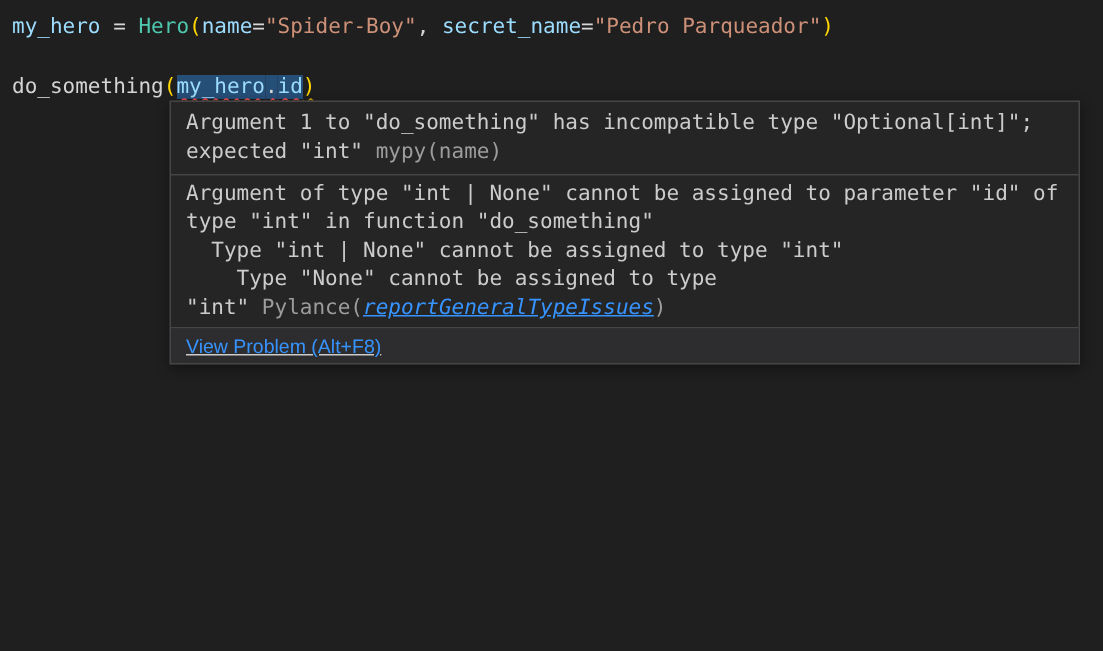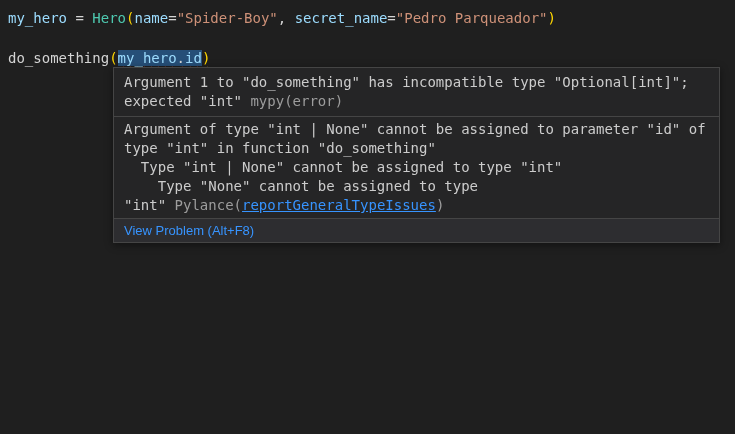--- a/index.html
+++ b/index.html
@@ -45,42 +45,44 @@
     border-bottom:1px solid #454545;
     white-space:pre-wrap;
   }
   .hover-section.tight{padding:3px 10px;}
   .hover-line{white-space:pre;}
   .dim{color:#9d9d9d;}
   .link{
     color:#3794ff;
     text-decoration:underline;
     cursor:pointer;
+    font-style:italic;
   }
   .hover-status{
     display:flex;align-items:flex-start;gap:15px;
     padding:4px 10px;
     background:#2d2d30;
     font-family:"Liberation Sans",sans-serif;
     font-size:13px;line-height:15px;
     color:#cccccc;
+    text-decoration:underline;
   }
   .view-problem{
     color:#3794ff;text-decoration:none;cursor:pointer;
     font-family:"Liberation Sans",sans-serif;
   }
 </style>
 </head>
 <body>
 
 <div class="screen">
   <div class="code" id="code-area"><div class="code-line"><span style="color: rgb(156, 220, 254);">my_hero</span><span style="color: rgb(212, 212, 212);"> = </span><span style="color: rgb(78, 201, 176);">Hero</span><span style="color: rgb(255, 215, 0);">(</span><span style="color: rgb(156, 220, 254);">name</span><span style="color: rgb(212, 212, 212);">=</span><span style="color: rgb(206, 145, 120);">"Spider-Boy"</span><span style="color: rgb(212, 212, 212);">, </span><span style="color: rgb(156, 220, 254);">secret_name</span><span style="color: rgb(212, 212, 212);">=</span><span style="color: rgb(206, 145, 120);">"Pedro Parqueador"</span><span style="color: rgb(255, 215, 0);">)</span></div><div class="code-line"></div><div class="code-line"><span style="color: rgb(212, 212, 212);">do_something</span><span style="color: rgb(255, 215, 0);">(</span><span class="hl sq-error" style="color: rgb(156, 220, 254);">my_hero</span><span class="hl sq-error" style="color: rgb(212, 212, 212);">.</span><span class="hl sq-error" style="color: rgb(156, 220, 254);">id</span><span class="sq-warning" style="color: rgb(255, 215, 0);">)</span></div></div>
 
   <div class="hover">
     <div id="hover-sections">
-        <div class="hover-section"><div class="hover-line"><span>Argument 1 to "do_something" has incompatible type "Optional[int]";</span></div><div class="hover-line"><span>expected "int" </span><span class="dim">mypy(error)</span></div></div>
+        <div class="hover-section"><div class="hover-line"><span>Argument 1 to "do_something" has incompatible type "Optional[int]";</span></div><div class="hover-line"><span>expected "int" </span><span class="dim">mypy(name)</span></div></div>
         <div class="hover-section tight"><div class="hover-line"><span>Argument of type "int | None" cannot be assigned to parameter "id" of</span></div><div class="hover-line"><span>type "int" in function "do_something"</span></div><div class="hover-line"><span>  Type "int | None" cannot be assigned to type "int"</span></div><div class="hover-line"><span>    Type "None" cannot be assigned to type</span></div><div class="hover-line"><span>"int" </span><span class="dim">Pylance(</span><a class="link">reportGeneralTypeIssues</a><span class="dim">)</span></div></div>
       </div>
     <div class="hover-status">
       <a class="view-problem">View Problem (Alt+F8)</a>
     </div>
   </div>
 </div>
 
 </body></html>

